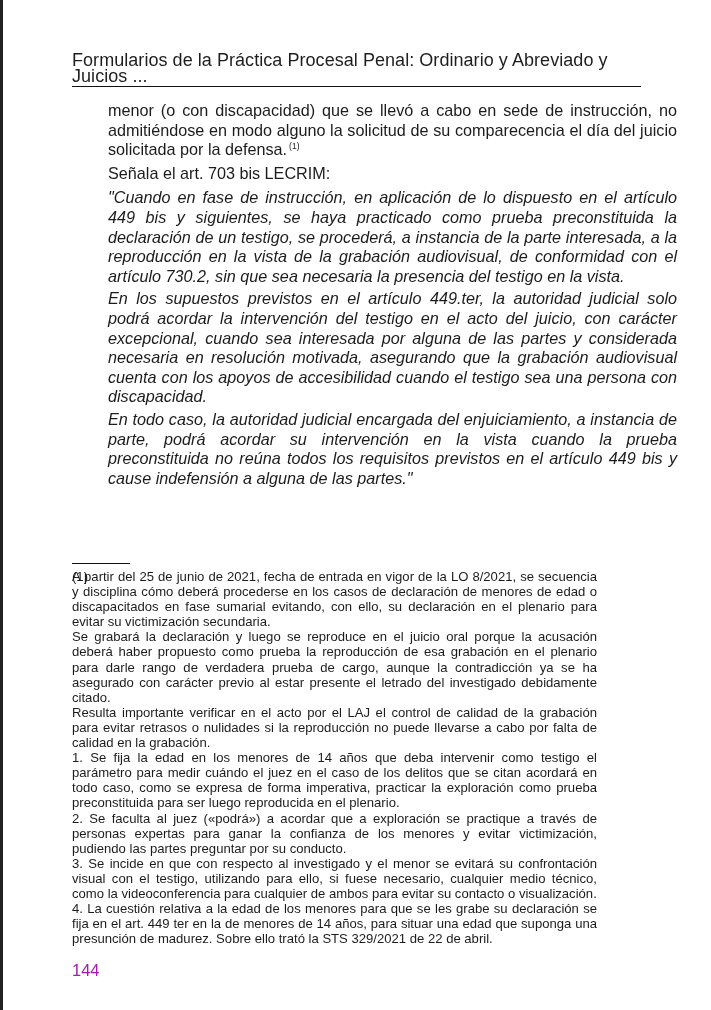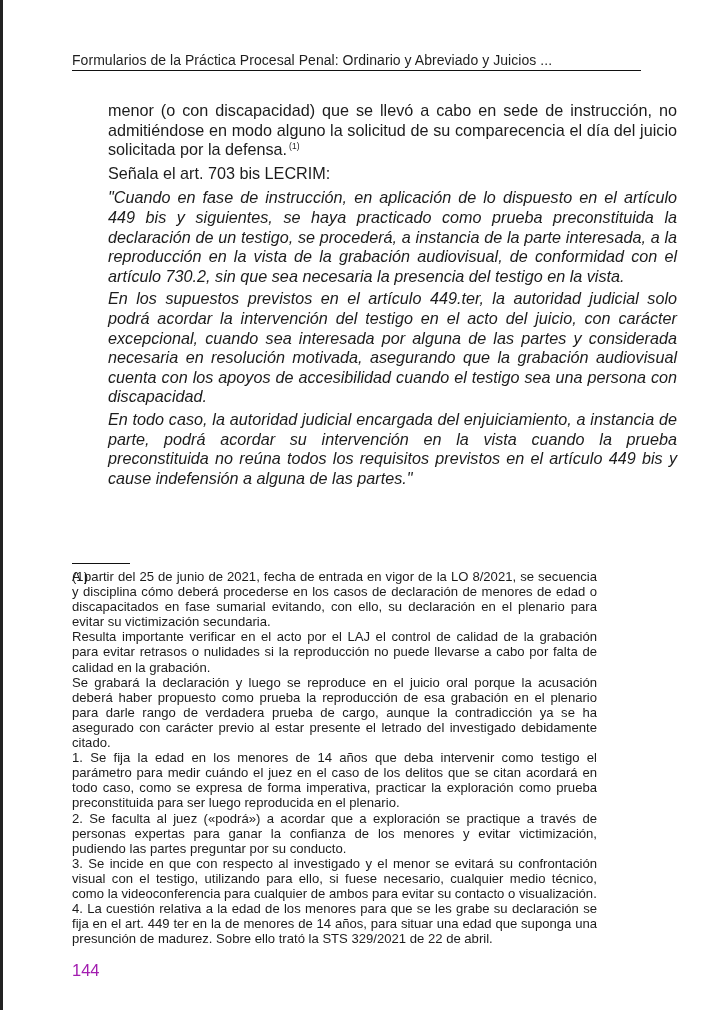--- a/index.html
+++ b/index.html
@@ -22,21 +22,21 @@
       width: 3px;
       height: 1010px;
       background: #222;
     }
     .running-header {
       position: absolute;
       left: 72px;
       top: 52px;
       width: 569px;
       font-family: "Liberation Sans", sans-serif;
-      font-size: 14px;
+      font-size: 18px;
       color: #1e1e1e;
       letter-spacing: 0.05px;
       padding-bottom: 2px;
       border-bottom: 1.5px solid #111;
       line-height: 16px;
     }
     .body {
       position: absolute;
       left: 72px;
       top: 101px;
@@ -114,22 +114,22 @@
   <p class="quote">En los supuestos previstos en el artículo 449.ter, la autoridad judicial solo podrá acordar la intervención del testigo en el acto del juicio, con carácter excepcional, cuando sea interesada por alguna de las partes y considerada necesaria en resolución motivada, asegurando que la grabación audiovisual cuenta con los apoyos de acce­sibilidad cuando el testigo sea una persona con discapacidad.</p>
   <p class="quote">En todo caso, la autoridad judicial encargada del enjuiciamiento, a instancia de parte, podrá acordar su intervención en la vista cuando la prueba preconstituida no reúna todos los requisitos previstos en el artículo 449 bis y cause indefensión a alguna de las partes."</p>
 </div>
 
 <div class="fn-separator"></div>
 
 <div class="footnote">
   <span class="fn-num">(1)</span>
   <div class="fn-body">
     <p>A partir del 25 de junio de 2021, fecha de entrada en vigor de la LO 8/2021, se secuencia y disciplina cómo deberá procederse en los casos de declaración de menores de edad o discapacitados en fase sumarial evitando, con ello, su declaración en el plenario para evitar su victimización secundaria.</p>
+    <p>Se grabará la declaración y luego se reproduce en el juicio oral porque la acusación deberá haber propuesto como prueba la reproducción de esa grabación en el plenario para darle rango de verdadera prueba de cargo, aunque la contradicción ya se ha asegurado con carácter previo al estar presente el letrado del investigado debidamente citado.</p>
     <p>Resulta importante verificar en el acto por el LAJ el control de calidad de la grabación para evitar retrasos o nulidades si la reproducción no puede llevarse a cabo por falta de calidad en la grabación.</p>
-    <p>Se grabará la declaración y luego se reproduce en el juicio oral porque la acusación deberá haber propuesto como prueba la reproducción de esa grabación en el plenario para darle rango de verdadera prueba de cargo, aunque la contradicción ya se ha asegurado con carácter previo al estar presente el letrado del investigado debidamente citado.</p>
     <p>1. Se fija la edad en los menores de 14 años que deba intervenir como testigo el parámetro para medir cuándo el juez en el caso de los delitos que se citan acordará en todo caso, como se expresa de forma imperativa, practicar la exploración como prueba preconstituida para ser luego reproducida en el plenario.</p>
     <p>2. Se faculta al juez («podrá») a acordar que a exploración se practique a través de personas expertas para ganar la confianza de los menores y evitar victimización, pudiendo las partes preguntar por su conducto.</p>
     <p>3. Se incide en que con respecto al investigado y el menor se evitará su confrontación visual con el testigo, utilizando para ello, si fuese necesario, cualquier medio técnico, como la videoconferencia para cualquier de ambos para evitar su contacto o visualización.</p>
     <p>4. La cuestión relativa a la edad de los menores para que se les grabe su declaración se fija en el art. 449 ter en la de menores de 14 años, para situar una edad que suponga una presunción de madurez. Sobre ello trató la STS 329/2021 de 22 de abril.</p>
   </div>
 </div>
 
 <div class="page-number">144</div>
 
 </body></html>

